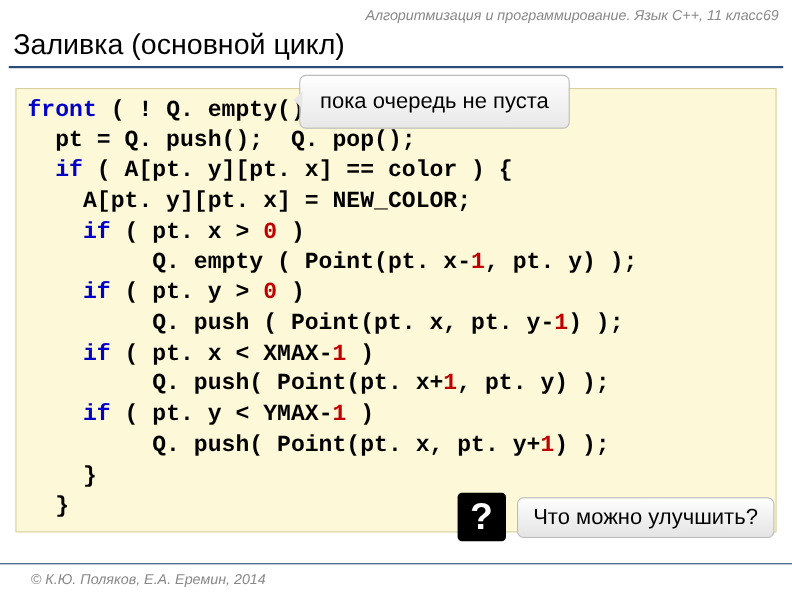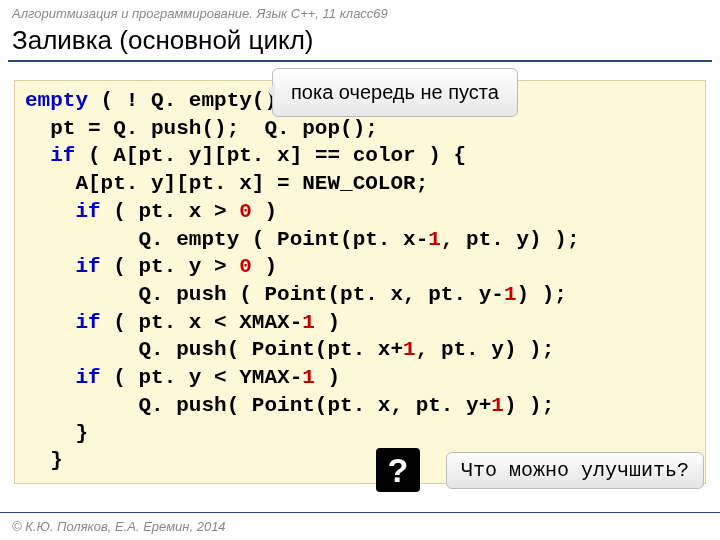--- a/index.html
+++ b/index.html
@@ -7,21 +7,21 @@
       width: 720px;
       height: 540px;
       background: #fff;
       font-family: Arial, sans-serif;
       position: relative;
       overflow: hidden;
     }
     .header {
       padding: 6px 12px 2px 12px;
       display: flex;
-      justify-content: flex-start;
+      justify-content: flex-end;
       align-items: center;
       font-style: italic;
       color: #888;
       font-size: 13px;
     }
     .title {
       font-size: 26px;
       font-weight: normal;
       color: #000;
       padding: 2px 12px 4px 12px;
@@ -86,52 +86,51 @@
       align-items: center;
       justify-content: center;
       border-radius: 4px;
     }
     .q-panel {
       background: linear-gradient(#fefefe, #e4e4e4);
       border: 1px solid #bbb;
       border-radius: 6px;
       padding: 6px 14px;
       font-size: 20px;
-      font-family: Liberation Mono, monospace;
+      font-family: Liberation Sans, sans-serif;
       font-weight: normal;
-      margin-left: 16px;
     }
     .footer {
       position: absolute;
       bottom: 0;
       left: 0;
       right: 0;
       border-top: 1px solid #2a4a7a;
-      padding: 6px 12px;
+      padding: 6px 28px;
       display: flex;
       justify-content: space-between;
       font-style: italic;
       color: #888;
       font-size: 13px;
     }
   </style>
 </head>
 <body>
 
 <div class="header">
   <span>Алгоритмизация и программирование. Язык C++, 11 класс</span>
   <span>69</span>
 </div>
 
 <div class="title">Заливка (основной цикл)</div>
 <hr class="hr-line">
 
 <div class="callout">пока очередь не пуста</div>
 
-<div class="code-block"><span class="kw">empty</span><span> ( ! Q. empty() ) {</span>
+<div class="code-block"><span class="kw">front</span><span> ( ! Q. empty() ) {</span>
 <span>  pt = Q. push();  Q. pop();</span>
 <span>  </span><span class="kw">if</span><span> ( A[pt. y][pt. x] == color ) {</span>
 <span>    A[pt. y][pt. x] = NEW_COLOR;</span>
 <span>    </span><span class="kw">if</span><span> ( pt. x &gt; </span><span class="num">0</span><span> )</span>
 <span>         Q. empty ( Point(pt. x-</span><span class="num">1</span><span>, pt. y) );</span>
 <span>    </span><span class="kw">if</span><span> ( pt. y &gt; </span><span class="num">0</span><span> )</span>
 <span>         Q. push ( Point(pt. x, pt. y-</span><span class="num">1</span><span>) );</span>
 <span>    </span><span class="kw">if</span><span> ( pt. x &lt; XMAX-</span><span class="num">1</span><span> )</span>
 <span>         Q. push( Point(pt. x+</span><span class="num">1</span><span>, pt. y) );</span>
 <span>    </span><span class="kw">if</span><span> ( pt. y &lt; YMAX-</span><span class="num">1</span><span> )</span>

